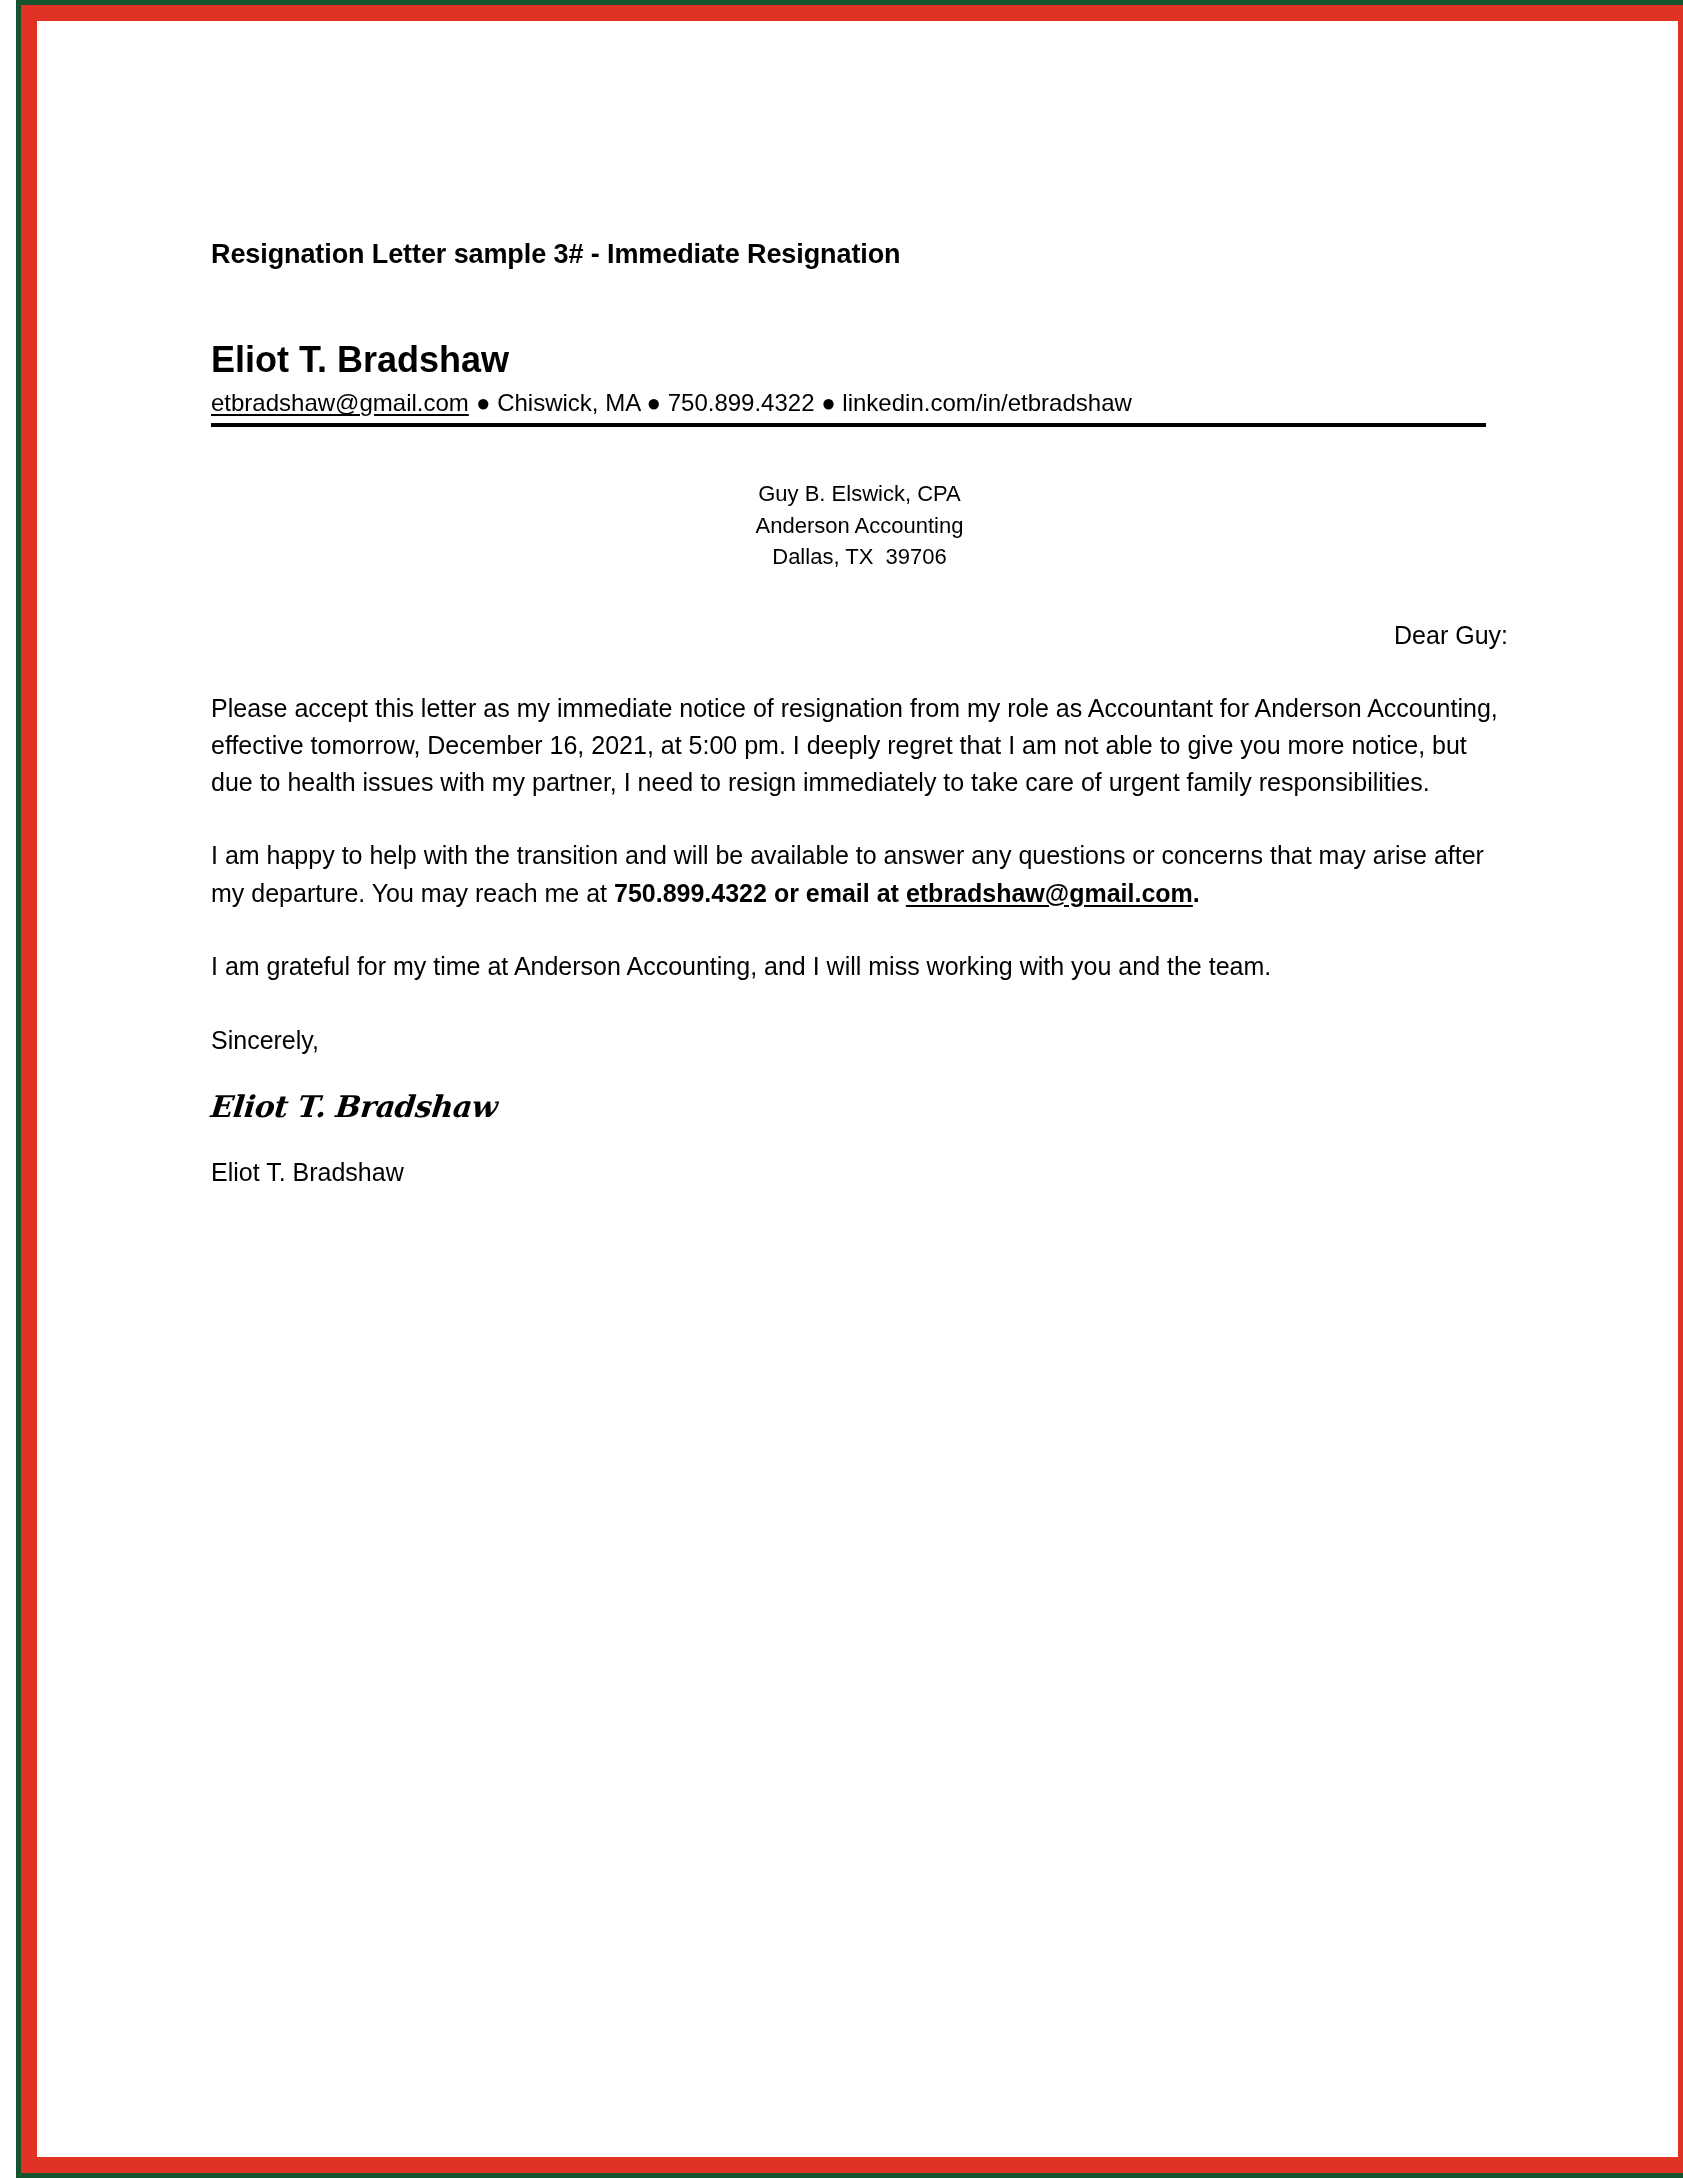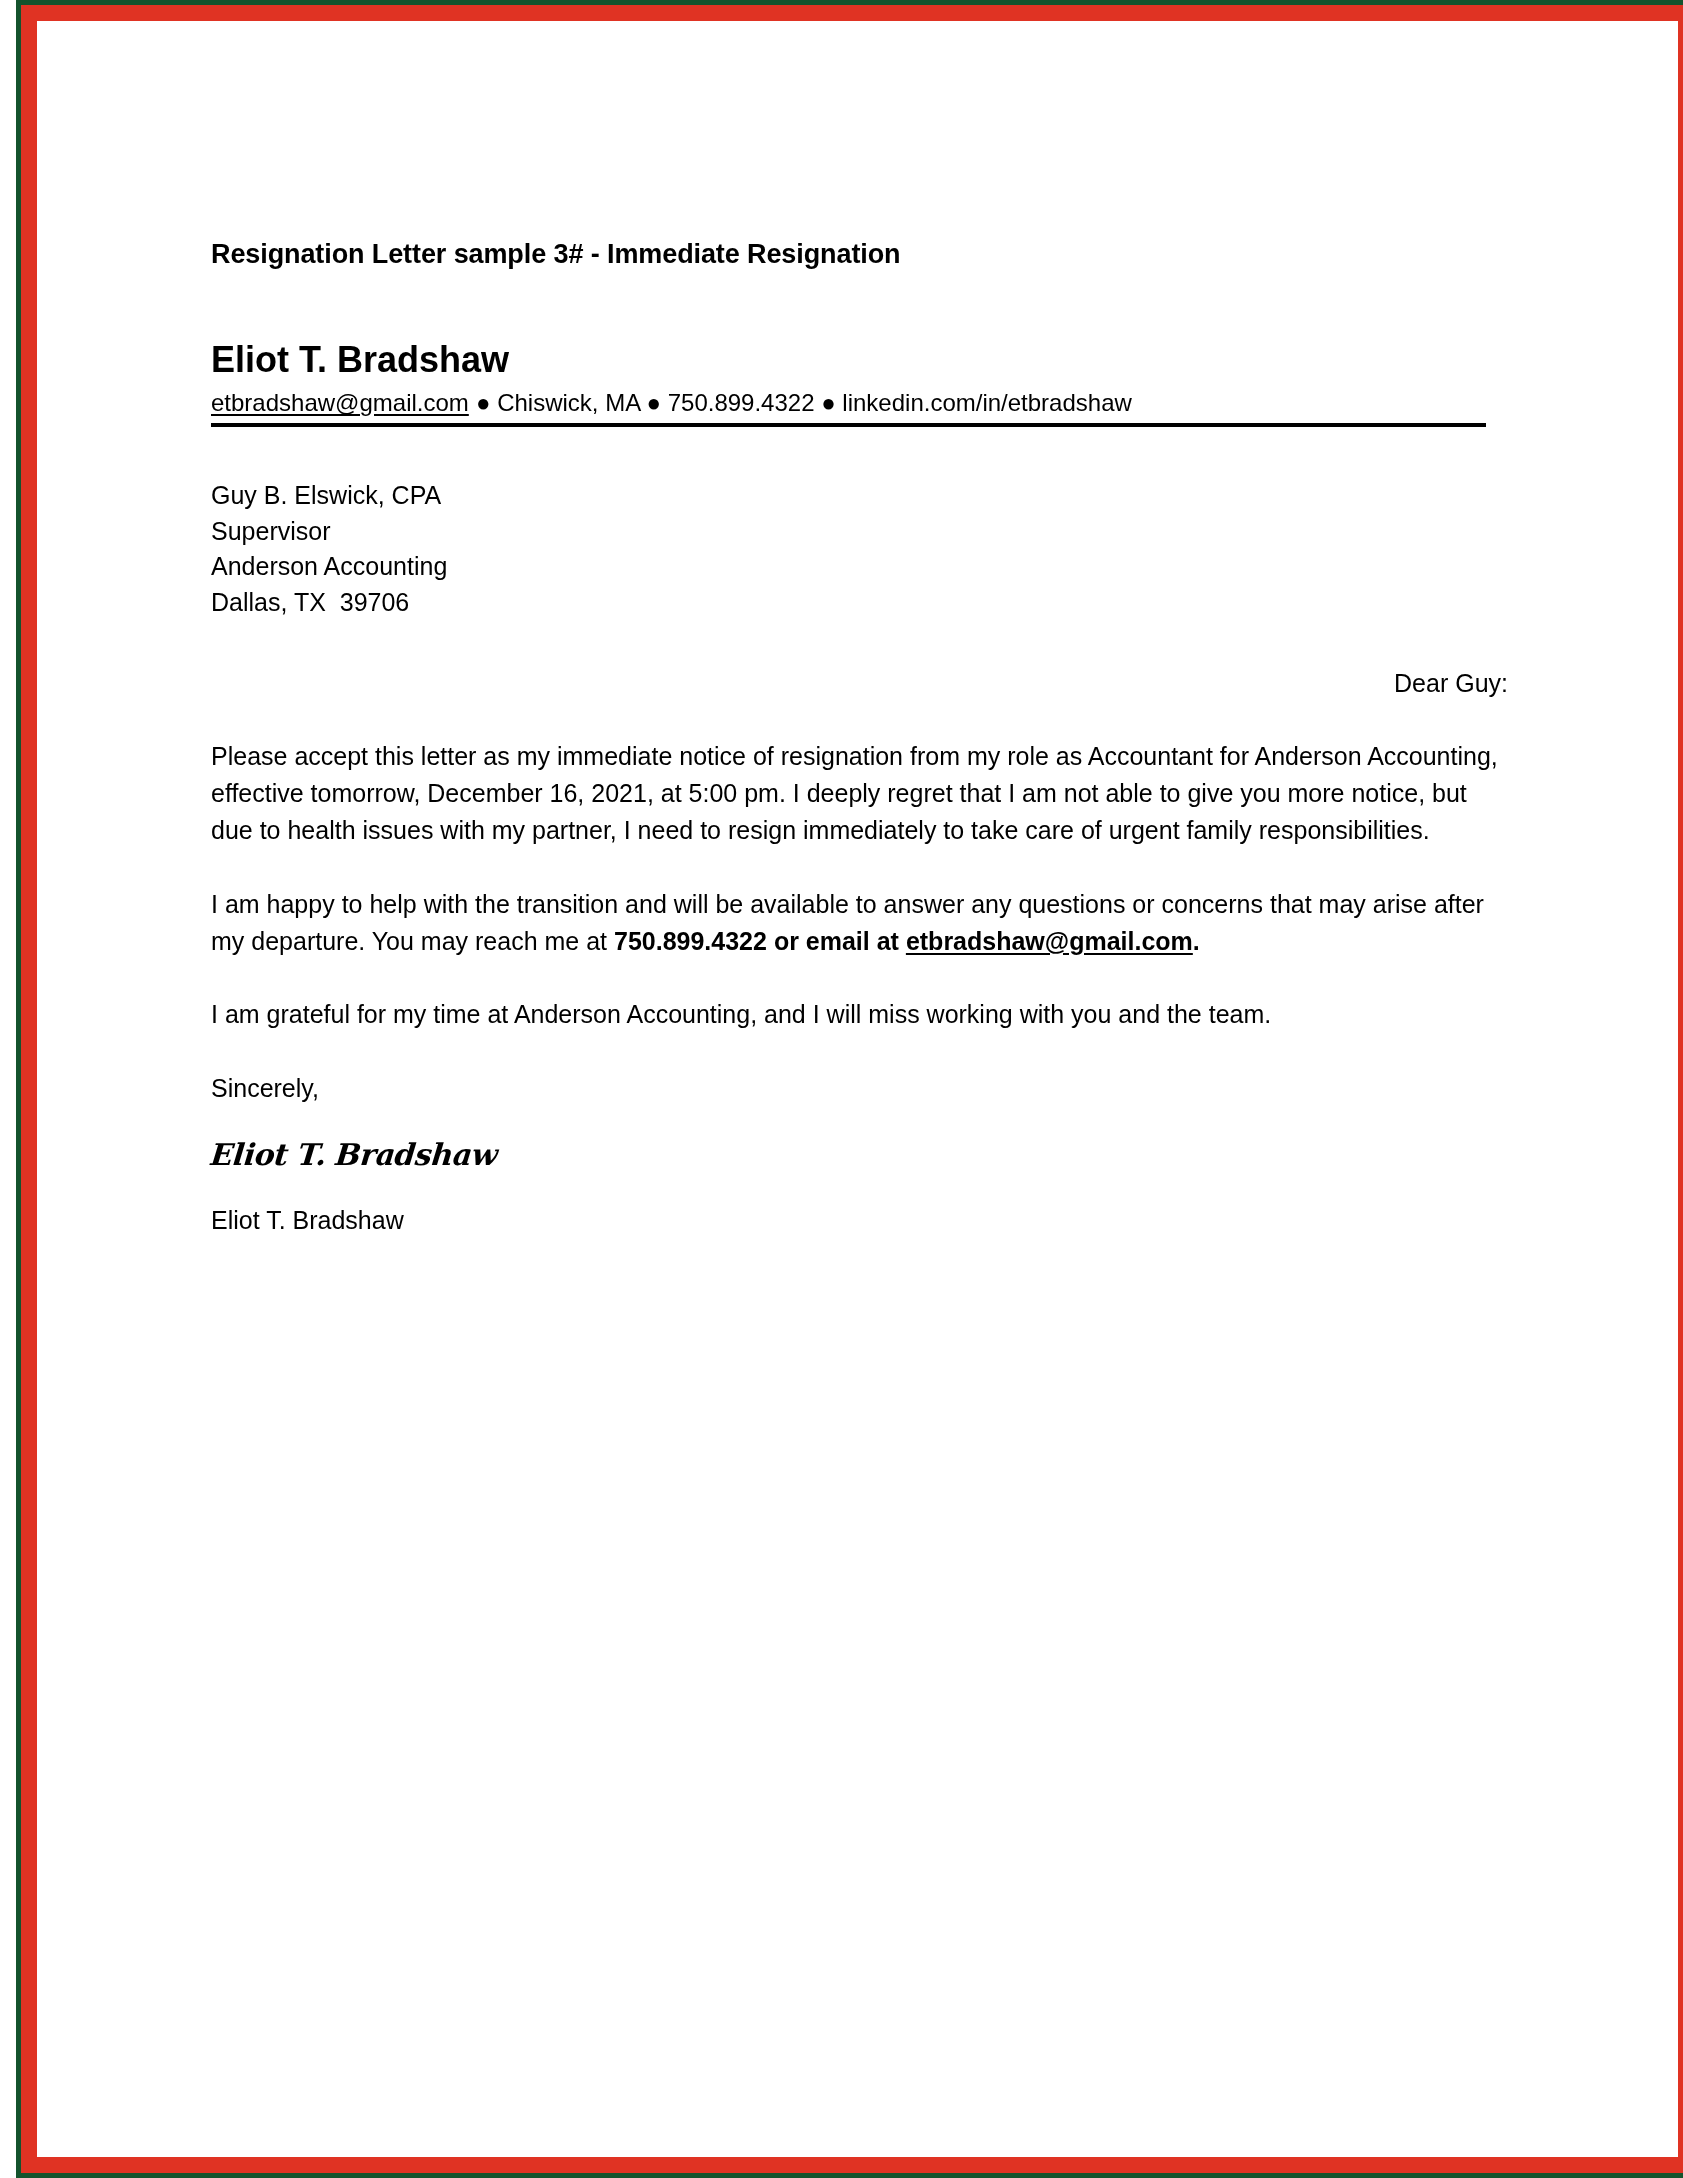--- a/index.html
+++ b/index.html
@@ -101,23 +101,24 @@
   
   .date-line {
     margin-top: 111px;
     font-size: 25px;
     line-height: 1.42;
     color: #000000;
   }
 
   .recipient {
     margin-top: 51px;
-    font-size: 25px;
-    line-height: 1.42;
-    color: #000000;
+    font-size: 22px;
+    line-height: 1.42;
+    color: #000000;
+    text-align: center;
   }
   .recipient div { white-space: pre; }
 
   .salutation {
     margin-top: 46px;
     font-size: 25px;
     line-height: 1.42;
     color: #000000;
     text-align: right;
   }
@@ -182,21 +183,20 @@
         <div class="contact-line">
           <span class="u">etbradshaw@gmail.com</span><span class="sep"> </span><span>●</span> <span>Chiswick, MA</span> <span>●</span> <span>750.899.4322</span> <span>●</span> <span>linkedin.com/in/etbradshaw</span>
         </div>
 
         <div class="rule"></div>
       </div>
 
 
       <div class="recipient">
         <div>Guy B. Elswick, CPA</div>
-        <div>Supervisor</div>
         <div>Anderson Accounting</div>
         <div>Dallas, TX  39706</div>
       </div>
 
       <div class="salutation">Dear Guy:</div>
 
       <p class="para">Please accept this letter as my immediate notice of resignation from my role as Accountant for Anderson Accounting, effective tomorrow, December 16, 2021, at 5:00 pm.  I deeply regret that I am not able to give you more notice, but due to health issues with my partner, I need to resign immediately to take care of urgent family responsibilities.</p>
 
 
       <p class="para"><span>I am happy to help with the transition and will be available to answer any questions or concerns that may arise after my departure.  You may reach me at </span><span class="b">750.899.4322 or email at </span><span class="bu">etbradshaw@gmail.com</span><span class="b">.</span></p>

